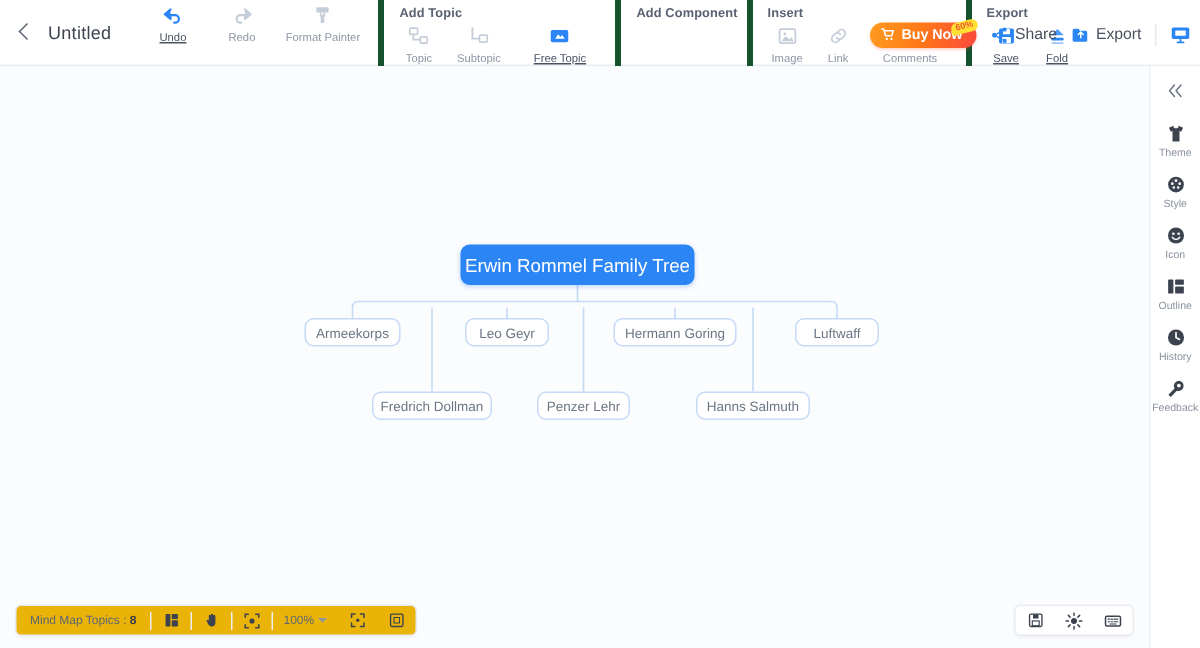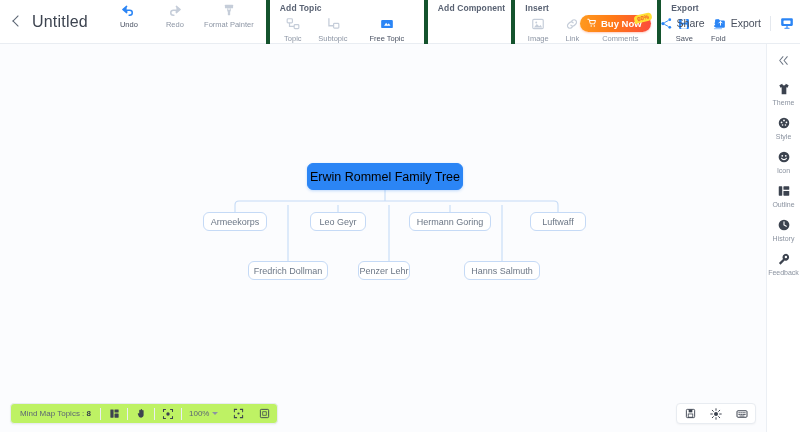--- a/index.html
+++ b/index.html
@@ -17,36 +17,36 @@
     background: #ffffff; border-bottom: 1px solid #e9edf2;
     display: flex; align-items: flex-start;
   }
   .back-wrap { display: flex; align-items: center; height: 44px; padding-left: 10px; gap: 8px; }
   .chev-back { width: 14px; height: 14px; position: relative; }
   .chev-back::before {
     content: ""; position: absolute; left: 4px; top: 2px;
     width: 7px; height: 7px; border-left: 1.4px solid #5a6472; border-bottom: 1.4px solid #5a6472;
     transform: rotate(45deg);
   }
-  .doc-title { font-size: 16px; color: #3d4450; letter-spacing: .2px; }
+  .doc-title { font-size: 12px; color: #3d4450; letter-spacing: .2px; }
 
   .tgroups { display: flex; align-items: flex-start; margin-left: 12px; height: 44px; }
   .tgroup { position: relative; padding: 0 6px; height: 44px; }
   .tgroup + .tgroup { border-left: 4px solid #14532d; }
   .tgroup-title { font-size: 8.5px; color: #596273; font-weight: bold; padding: 3px 0 1px 4px; letter-spacing: .1px; }
   .tg-items { display: flex; }
   .tg-item {
     width: 46px; display: flex; flex-direction: column; align-items: center;
     padding-top: 1px; cursor: pointer;
   }
   .tg-item.wide { width: 62px; }
   .tg-item.narrow { width: 34px; }
   .tg-ico { width: 17px; height: 17px; display: flex; align-items: center; justify-content: center; }
   .tg-lbl { font-size: 7.5px; margin-top: 2px; color: #8d96a5; white-space: nowrap; }
-  .tg-item.on .tg-lbl { color: #4a5263; }
+  .tg-item.on .tg-lbl { color: #4a5263; text-decoration: underline; }
 
   
   .top-right { position: absolute; right: 6px; top: 0; height: 44px; display: flex; align-items: center; gap: 9px; padding-top: 2px; }
   .buy-btn {
     position: relative; height: 17px; padding: 0 9px 0 7px;
     background: linear-gradient(100deg, #ff9b1f 0%, #ff7a16 45%, #fb4a3d 100%);
     border-radius: 9px; display: flex; align-items: center; gap: 4px;
     color: #fff; font-size: 9.5px; font-weight: bold; cursor: pointer;
     box-shadow: 0 1px 2px rgba(250,90,50,.3);
   }
@@ -64,21 +64,21 @@
   .canvas {
     position: absolute; left: 0; top: 44px; width: 766px; height: 388px;
     background: #fbfcfe; overflow: hidden;
   }
   #mapsvg { position: absolute; left: 0; top: 0; }
   .node {
     position: absolute; display: flex; align-items: center; justify-content: center;
     border-radius: 6px; white-space: nowrap; cursor: pointer;
   }
   .node.root {
-    background: #2b85f5; color: #000000; font-size: 12.5px;
+    background: #2b85f5; color: #ffffff; font-size: 12.5px;
     border: 1px solid #2b85f5; box-shadow: 0 1px 3px rgba(43,133,245,.28);
   }
   .node.child {
     background: #ffffff; color: #6c7786; font-size: 9px;
     border: 1px solid #c5daf6;
   }
 
   
   .rail {
     position: absolute; right: 0; top: 44px; width: 34px; height: 388px;
@@ -86,21 +86,21 @@
     display: flex; flex-direction: column; align-items: center; padding-top: 6px;
   }
   .rail-collapse { width: 26px; height: 20px; display:flex; align-items:center; justify-content:center; cursor: pointer; margin-bottom: 6px; }
   .rail-item { width: 34px; padding: 5px 0 4px; display: flex; flex-direction: column; align-items: center; cursor: pointer; }
   .rail-ico { width: 16px; height: 16px; display: flex; align-items: center; justify-content: center; }
   .rail-lbl { font-size: 7px; color: #8a929f; margin-top: 2px; }
 
   
   .botbar {
     position: absolute; left: 10px; bottom: 8px; height: 21px;
-    background: #bef264; border: 1px solid #e8ecf1; border-radius: 4px;
+    background: #eab308; border: 1px solid #e8ecf1; border-radius: 4px;
     display: flex; align-items: center; box-shadow: 0 1px 2px rgba(0,0,0,.04); margin-top: 28px;
   }
   .bb-text { font-size: 8px; color: #5d6673; padding: 0 9px; white-space: nowrap; }
   .bb-text b { color: #333b47; }
   .bb-sep { width: 1px; height: 12px; background: #ebeef3; }
   .bb-btn { width: 26px; height: 21px; display: flex; align-items: center; justify-content: center; cursor: pointer; }
   .bb-zoom { display: flex; align-items: center; gap: 3px; padding: 0 7px; cursor: pointer; justify-content: flex-end; }
   .bb-zoom-lbl { font-size: 8px; color: #5d6673; }
   .caret { width: 0; height: 0; border-left: 3px solid transparent; border-right: 3px solid transparent; border-top: 3.5px solid #8b94a1; }
 
@@ -313,21 +313,21 @@
         <path d="M450 161 V168" stroke="#c5daf6" stroke-width="1.1" fill="none"></path>
         <path d="M502 161 V217" stroke="#c5daf6" stroke-width="1.1" fill="none"></path>
         <path d="M558 161 V168" stroke="#c5daf6" stroke-width="1.1" fill="none"></path>
         <path d="M235 161 Q235 157 239 157 H554 Q558 157 558 161" stroke="#c5daf6" stroke-width="1.1" fill="none"></path>
       </svg>
     <div id="nodes">
       <div class="node root" style="left: 307px; top: 119px; width: 156px; height: 27px;">Erwin Rommel Family Tree</div>
     <div class="node child" style="left: 203px; top: 168px; width: 64px; height: 19px;">Armeekorps</div>
         <div class="node child" style="left: 248px; top: 217px; width: 80px; height: 19px;">Fredrich Dollman</div>
         <div class="node child" style="left: 310px; top: 168px; width: 56px; height: 19px;">Leo Geyr</div>
-        <div class="node child" style="left: 358px; top: 217px; width: 52px; height: 19px;">Penzer Lehr</div>
+        <div class="node child" style="left: 358px; top: 217px; width: 62px; height: 19px;">Penzer Lehr</div>
         <div class="node child" style="left: 409px; top: 168px; width: 82px; height: 19px;">Hermann Goring</div>
         <div class="node child" style="left: 464px; top: 217px; width: 76px; height: 19px;">Hanns Salmuth</div>
         <div class="node child" style="left: 530px; top: 168px; width: 56px; height: 19px;">Luftwaff</div>
       </div>
   </div>
 
   <div class="rail">
     <div class="rail-collapse">
       <span style="display:flex;">
         <svg width="13" height="13" viewBox="0 0 24 24">

